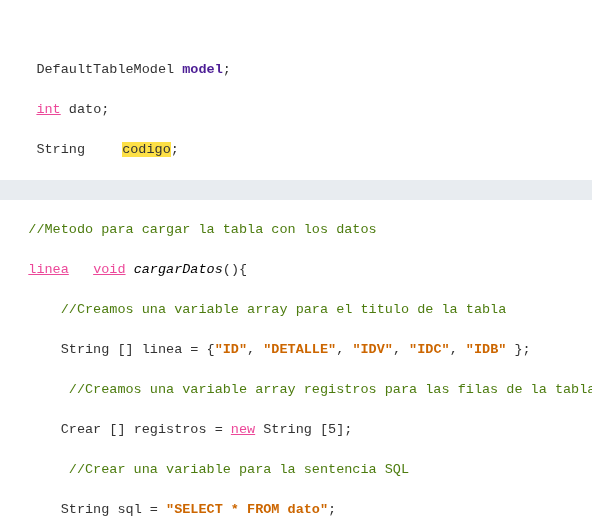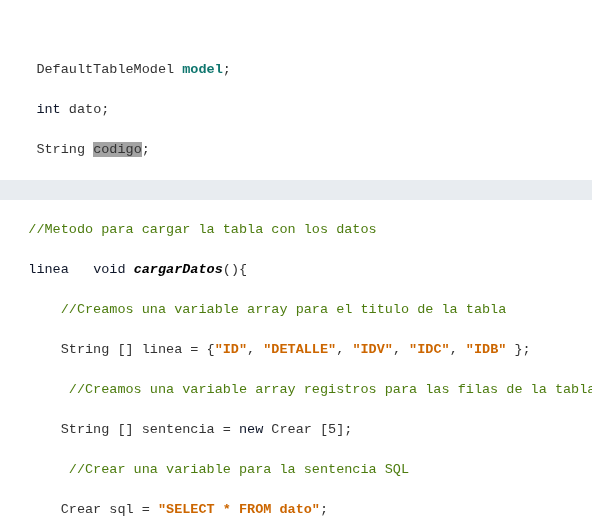--- a/index.html
+++ b/index.html
@@ -10,43 +10,43 @@
     line-height: 20px;
     background: #fff;
     color: #333;
     white-space: pre;
     overflow-x: auto;
     width: 592px;
     height: 531px;
   }
   .line { padding: 0 4px; }
   .hl { background: #e8ecf0; }
-  .kw { color: #0f172a; }
+  .kw { color: #ec4899; text-decoration: underline; }
   .str { color: #cc6600; font-weight: bold; }
   .comm { color: #4d7c0f; }
-  .method { font-weight: bold; color: #000; font-style: italic; }
-  .ident-b { font-weight: bold; color: #0f766e; text-align: right; }
-  .hlword { background: #a3a3a3; }
+  .method { font-weight: normal; color: #000; font-style: italic; }
+  .ident-b { font-weight: bold; color: #4c1d95; text-align: right; }
+  .hlword { background: #fde047; margin-left: 29px; }
 </style>
 </head>
 <body>
 
 
 <div class="line">    <span>DefaultTableModel</span> <span class="ident-b">model</span>;</div>
 <div class="line">    <span class="kw">int</span> <span>dato</span>;</div>
 <div class="line">    <span>String</span> <span class="hlword">codigo</span>;</div>
 <div class="line hl">    </div>
 <div class="line">   <span class="comm">//Metodo para cargar la tabla con los datos</span></div>
 <div class="line">   <span class="kw">linea</span>   <span class="kw">void</span> <span class="method">cargarDatos</span>(){</div>
 <div class="line">       <span class="comm">//Creamos una variable array para el titulo de la tabla</span></div>
 <div class="line">       <span>String [] linea = {</span><span class="str">"ID"</span>, <span class="str">"DETALLE"</span>, <span class="str">"IDV"</span>, <span class="str">"IDC"</span>, <span class="str">"IDB"</span><span> };</span></div>
 <div class="line">        <span class="comm">//Creamos una variable array registros para las filas de la tabla</span></div>
-<div class="line">       <span>String [] sentencia = </span><span class="kw">new</span><span> Crear [</span><span>5</span><span>];</span></div>
+<div class="line">       <span>Crear [] registros = </span><span class="kw">new</span><span> String [</span><span>5</span><span>];</span></div>
 <div class="line">        <span class="comm">//Crear una variable para la sentencia SQL</span></div>
-<div class="line">       <span>Crear sql = </span><span class="str">"SELECT * FROM dato"</span><span>;</span></div>
+<div class="line">       <span>String sql = </span><span class="str">"SELECT * FROM dato"</span><span>;</span></div>
 
 
 
 
 
 
 
 
 
 

